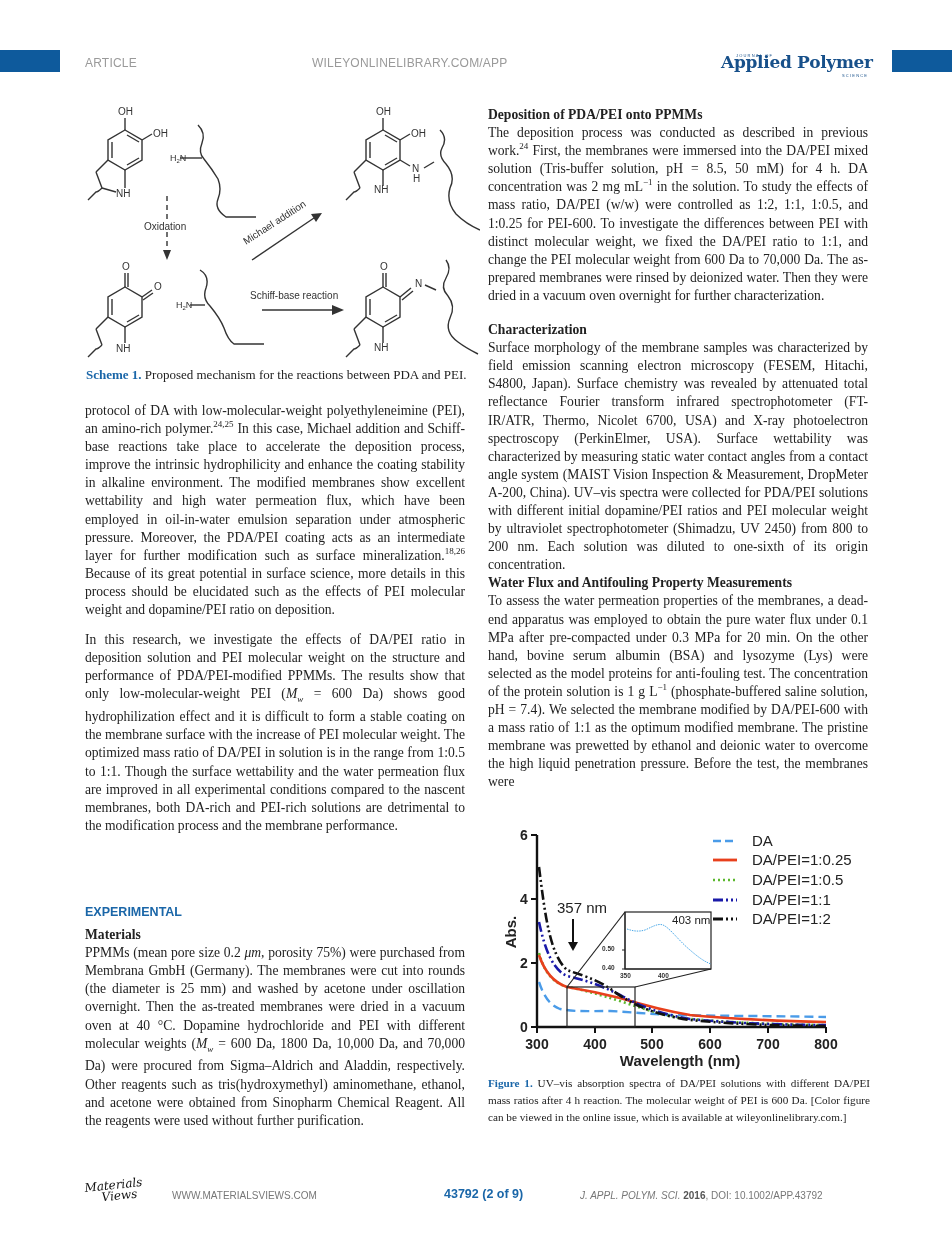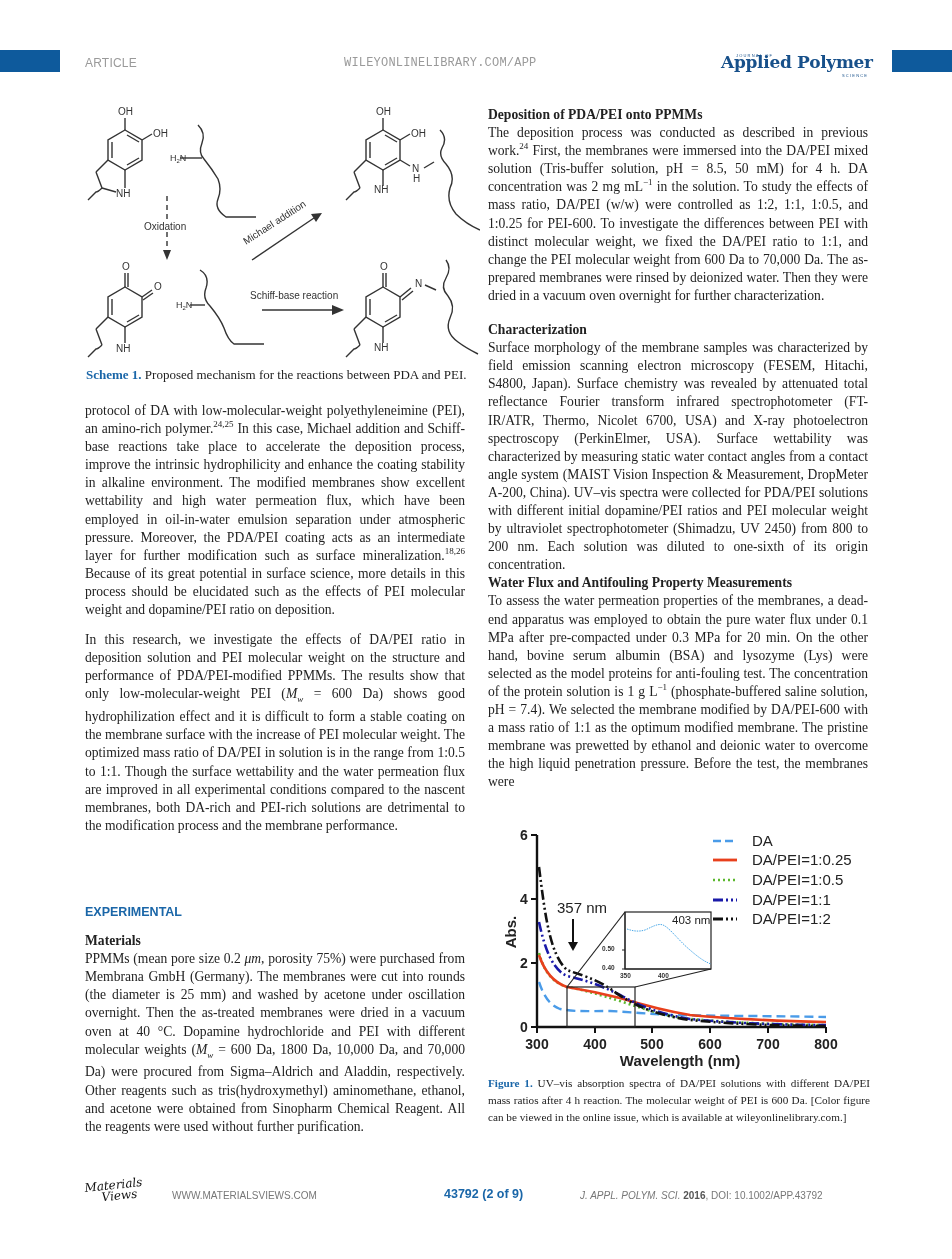--- a/index.html
+++ b/index.html
@@ -20,21 +20,21 @@
   .footer { position:absolute; top:1190px; font-family:"Liberation Sans", sans-serif; font-size:10px; color:#777; }
   .footer-pg { color:#1a66a8; font-weight:bold; font-size:12.5px; top:1187px; }
   svg text { font-family:"Liberation Sans", sans-serif; }
 </style>
 </head>
 <body>
 
 <div class="hdr-bar" style="left:0;"></div>
 <div class="hdr-bar" style="left:892px;"></div>
 <div class="hdr-text" style="left:85px;">ARTICLE</div>
-<div class="hdr-text" style="left:344px;font-family:Liberation Mono, monospace;">WILEYONLINELIBRARY.COM/APP</div>
+<div class="hdr-text" style="left:312px;">WILEYONLINELIBRARY.COM/APP</div>
 <div>
   <div class="logo-small" style="top:53px; left:736px;">JOURNAL OF</div>
   <div class="logo-main">Applied Polymer</div>
   <div class="logo-small" style="top:73px; left:842px;">SCIENCE</div>
 </div>
 
 <svg class="abs" style="left:80px; top:100px;" width="400" height="265" viewBox="0 0 400 265">
   <g fill="none" stroke="#333" stroke-width="1.4">
 
     <polygon points="45,30 62,40 62,60 45,70 28,60 28,40"></polygon>
@@ -151,21 +151,21 @@
 <div class="abs caption" style="left:86px; top:366px; width:390px; font-size:13px;">
   <span class="cap-lbl">Scheme 1.</span><span> Proposed mechanism for the reactions between PDA and PEI.</span>
 </div>
 
 <div class="col" style="left:85px; top:402px; width:380px;">
   <p class="para"><span>protocol of DA with low-molecular-weight polyethyleneimine (PEI), an amino-rich polymer.</span><sup>24,25</sup><span> In this case, Michael addition and Schiff-base reactions take place to accelerate the deposition process, improve the intrinsic hydrophilicity and enhance the coating stability in alkaline environment. The modified membranes show excellent wettability and high water permeation flux, which have been employed in oil-in-water emulsion separation under atmospheric pressure. Moreover, the PDA/PEI coating acts as an intermediate layer for further modification such as surface mineralization.</span><sup>18,26</sup><span> Because of its great potential in surface science, more details in this process should be elucidated such as the effects of PEI molecular weight and dopamine/PEI ratio on deposition.</span></p>
   <p class="para" style="margin-top:12px;"><span>In this research, we investigate the effects of DA/PEI ratio in deposition solution and PEI molecular weight on the structure and performance of PDA/PEI-modified PPMMs. The results show that only low-molecular-weight PEI (</span><i>M</i><sub style="font-size:9px;"><i>w</i></sub><span> = 600 Da) shows good hydrophilization effect and it is difficult to form a stable coating on the membrane surface with the increase of PEI molecular weight. The optimized mass ratio of DA/PEI in solution is in the range from 1:0.5 to 1:1. Though the surface wettability and the water permeation flux are improved in all experimental conditions compared to the nascent membranes, both DA-rich and PEI-rich solutions are detrimental to the modification process and the membrane performance.</span></p>
 </div>
 
 <div class="col" style="left:85px; top:903px; width:380px;">
-  <div class="sec-h" style="margin-bottom:11px;">EXPERIMENTAL</div>
+  <div class="sec-h" style="margin-bottom:5px;">EXPERIMENTAL</div>
   <div class="sub-h">Materials</div>
   <p class="para"><span>PPMMs (mean pore size 0.2 </span><i>μm</i><span>, porosity 75%) were purchased from Membrana GmbH (Germany). The membranes were cut into rounds (the diameter is 25 mm) and washed by acetone under oscillation overnight. Then the as-treated membranes were dried in a vacuum oven at 40 °C. Dopamine hydrochloride and PEI with different molecular weights (</span><i>M</i><sub style="font-size:9px;"><i>w</i></sub><span> = 600 Da, 1800 Da, 10,000 Da, and 70,000 Da) were procured from Sigma–Aldrich and Aladdin, respectively. Other reagents such as tris(hydroxymethyl) aminomethane, ethanol, and acetone were obtained from Sinopharm Chemical Reagent. All the reagents were used without further purification.</span></p>
 </div>
 
 <div class="col" style="left:488px; top:106px; width:380px;">
   <div class="sub-h">Deposition of PDA/PEI onto PPMMs</div>
   <p class="para"><span>The deposition process was conducted as described in previous work.</span><sup>24</sup><span> First, the membranes were immersed into the DA/PEI mixed solution (Tris-buffer solution, pH = 8.5, 50 mM) for 4 h. DA concentration was 2 mg mL</span><sup>−1</sup><span> in the solution. To study the effects of mass ratio, DA/PEI (w/w) were controlled as 1:2, 1:1, 1:0.5, and 1:0.25 for PEI-600. To investigate the differences between PEI with distinct molecular weight, we fixed the DA/PEI ratio to 1:1, and change the PEI molecular weight from 600 Da to 70,000 Da. The as-prepared membranes were rinsed by deionized water. Then they were dried in a vacuum oven overnight for further characterization.</span></p>
   <div class="sub-h" style="margin-top:16px;">Characterization</div>
   <p class="para">Surface morphology of the membrane samples was characterized by field emission scanning electron microscopy (FESEM, Hitachi, S4800, Japan). Surface chemistry was revealed by attenuated total reflectance Fourier transform infrared spectrophotometer (FT-IR/ATR, Thermo, Nicolet 6700, USA) and X-ray photoelectron spectroscopy (PerkinElmer, USA). Surface wettability was characterized by measuring static water contact angles from a contact angle system (MAIST Vision Inspection &amp; Measurement, DropMeter A-200, China). UV–vis spectra were collected for PDA/PEI solutions with different initial dopamine/PEI ratios and PEI molecular weight by ultraviolet spectrophotometer (Shimadzu, UV 2450) from 800 to 200 nm. Each solution was diluted to one-sixth of its origin concentration.</p>
   <div class="sub-h" style="">Water Flux and Antifouling Property Measurements</div>

